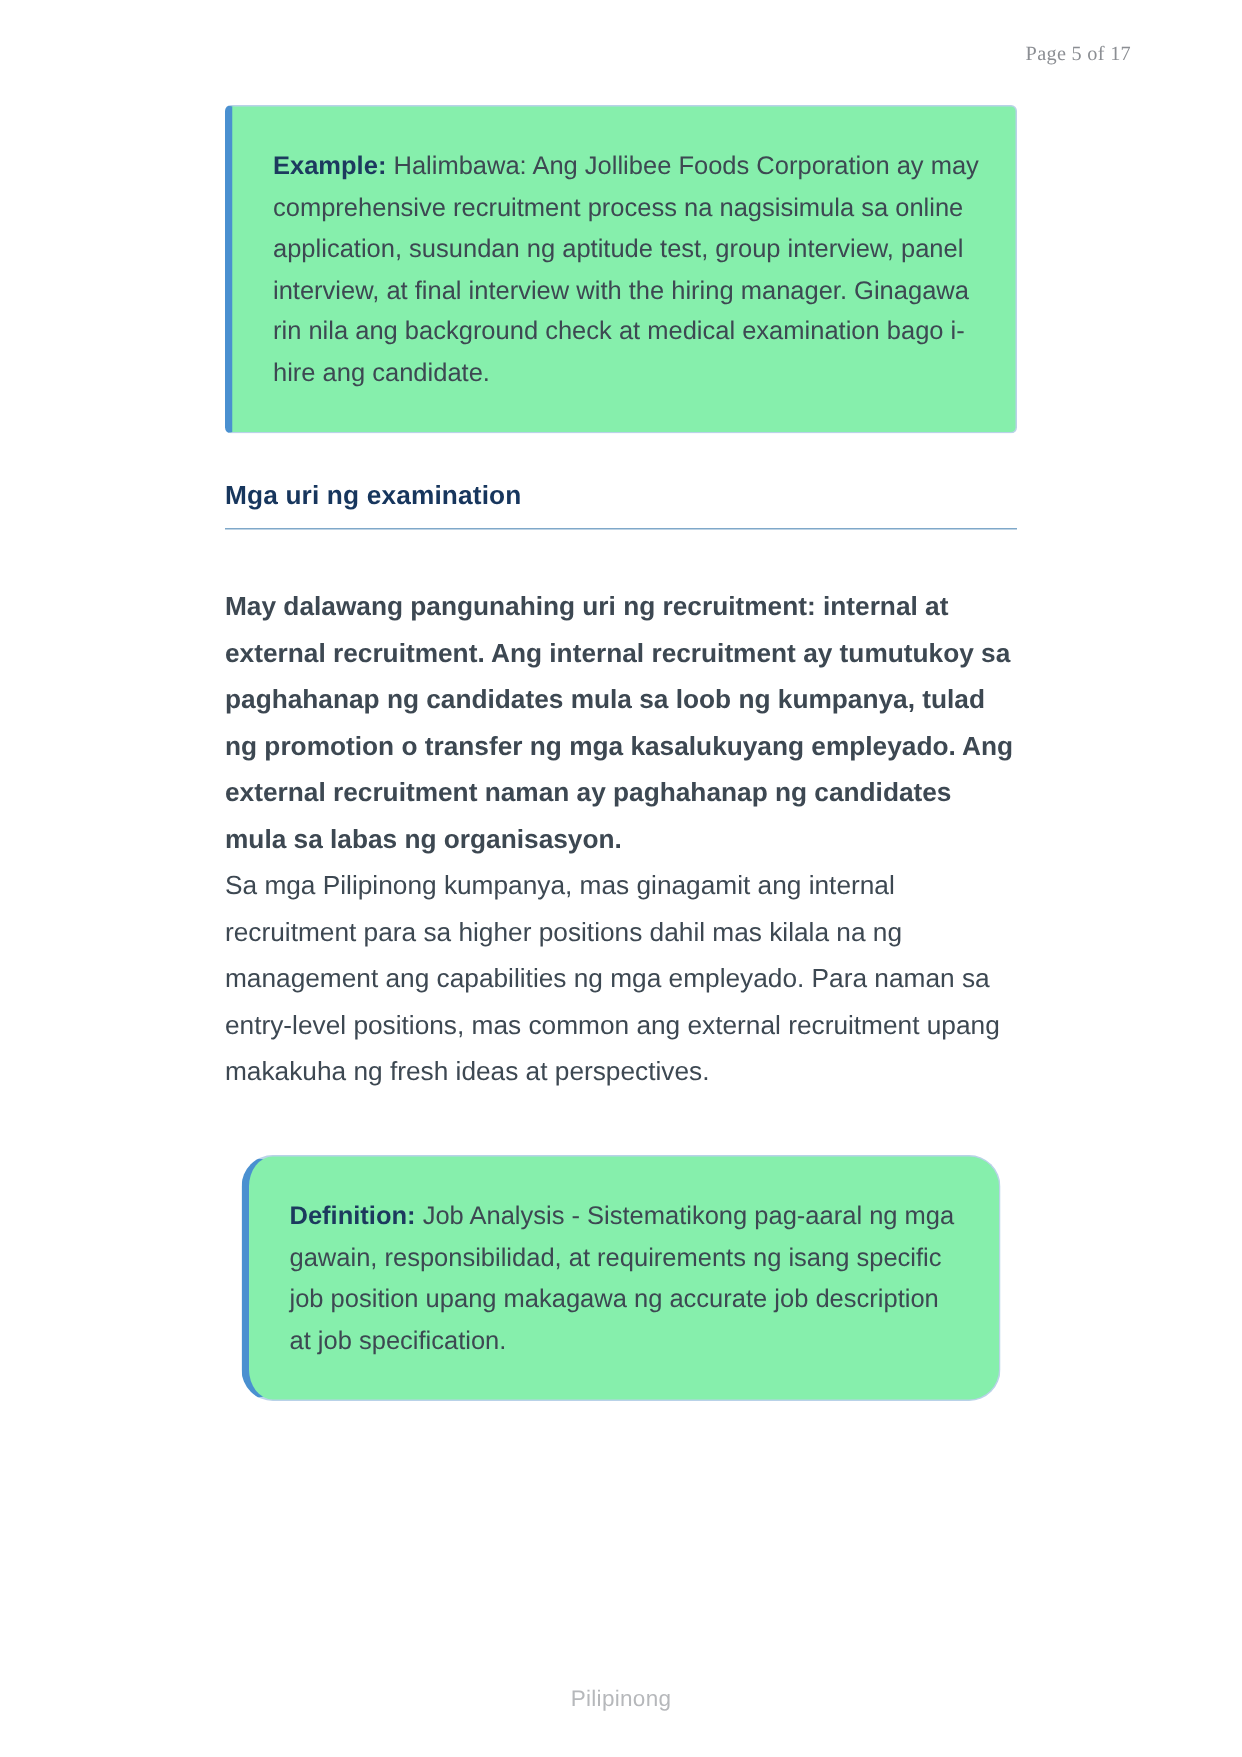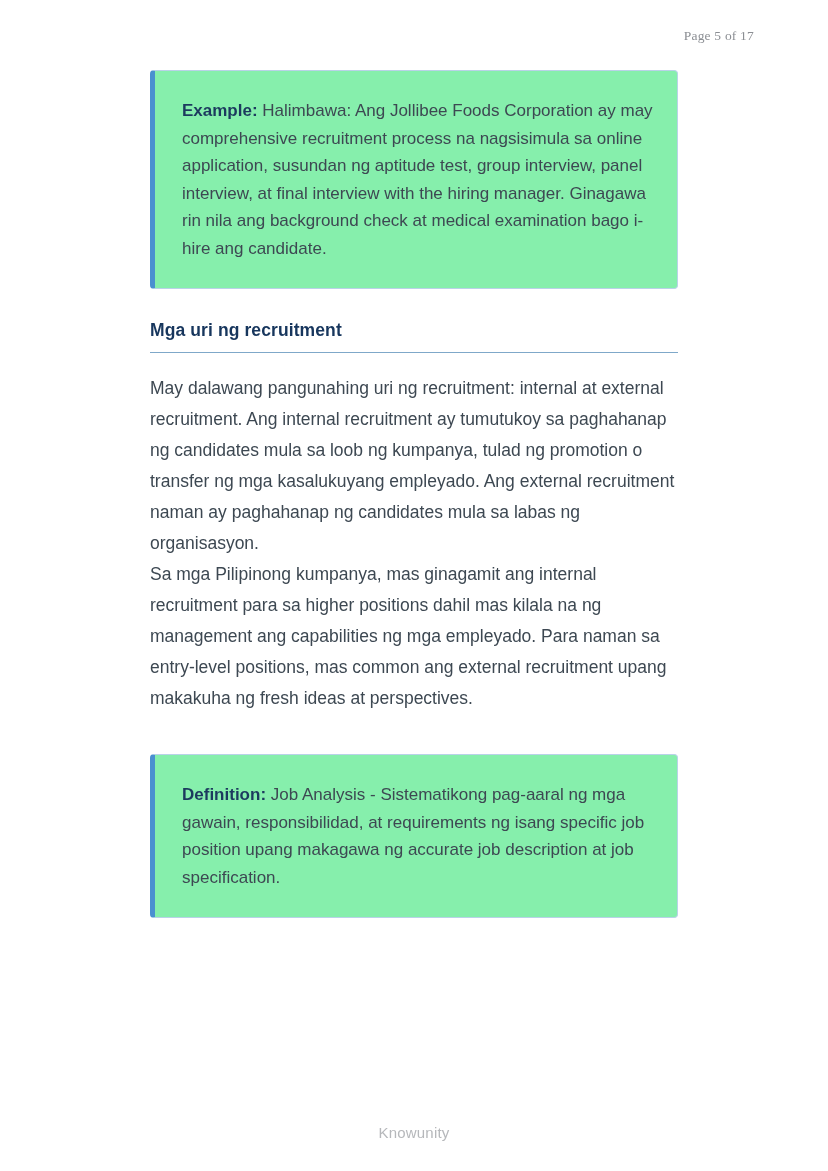--- a/index.html
+++ b/index.html
@@ -62,21 +62,22 @@
   }
   .callout .label {
     font-weight: bold;
     color: #1c3a5e;
   }
 
   .callout-example {
     margin: 0;
   }
   .callout-definition {
-    margin: 0;
+    margin: 11px;
+    border-radius: 21px;
   }
 
   
   .section-heading {
     margin: 0;
     padding: 0 0 11px 0;
     border-bottom: 1.5px solid #7fa8c9;
     font-size: 17.5px;
     font-weight: bold;
     color: #17365d;
@@ -86,21 +87,21 @@
     margin-top: 31px;
   }
 
   
   .body-para {
     margin: 0;
     font-size: 17.5px;
     line-height: 31px;
     color: #3d4852;
   }
-  .para-first { margin-top: 20px; }
+  .para-first { margin-top: 36px; font-weight: bold; }
   .para-next  { }
 
   .after-paras { margin-top: 40px; }
 
   
   .footer-watermark {
     position: absolute;
     left: 0;
     right: 0;
     top: 1124px;
@@ -117,28 +118,28 @@
 
   <div class="page-header">Page 5 of 17</div>
 
   <div class="content">
 
     <div class="callout callout-example">
       <p><span class="label">Example:</span> <span>Halimbawa: Ang Jollibee Foods Corporation ay may comprehensive recruitment process na nagsisimula sa online application, susundan ng aptitude test, group interview, panel interview, at final interview with the hiring manager. Ginagawa rin nila ang background check at medical examination bago i-hire ang candidate.</span></p>
     </div>
 
     <div class="heading-block">
-      <h2 class="section-heading">Mga uri ng recruitment</h2>
+      <h2 class="section-heading">Mga uri ng examination</h2>
     </div>
 
     <p class="body-para para-first">May dalawang pangunahing uri ng recruitment: internal at external recruitment. Ang internal recruitment ay tumutukoy sa paghahanap ng candidates mula sa loob ng kumpanya, tulad ng promotion o transfer ng mga kasalukuyang empleyado. Ang external recruitment naman ay paghahanap ng candidates mula sa labas ng organisasyon.</p>
 
     <p class="body-para para-next">Sa mga Pilipinong kumpanya, mas ginagamit ang internal recruitment para sa higher positions dahil mas kilala na ng management ang capabilities ng mga empleyado. Para naman sa entry-level positions, mas common ang external recruitment upang makakuha ng fresh ideas at perspectives.</p>
 
     <div class="callout callout-definition after-paras">
       <p><span class="label">Definition:</span> <span>Job Analysis - Sistematikong pag-aaral ng mga gawain, responsibilidad, at requirements ng isang specific job position upang makagawa ng accurate job description at job specification.</span></p>
     </div>
 
   </div>
 
-  <div class="footer-watermark">Knowunity</div>
+  <div class="footer-watermark">Pilipinong</div>
 
 </div>
 
 </body></html>

